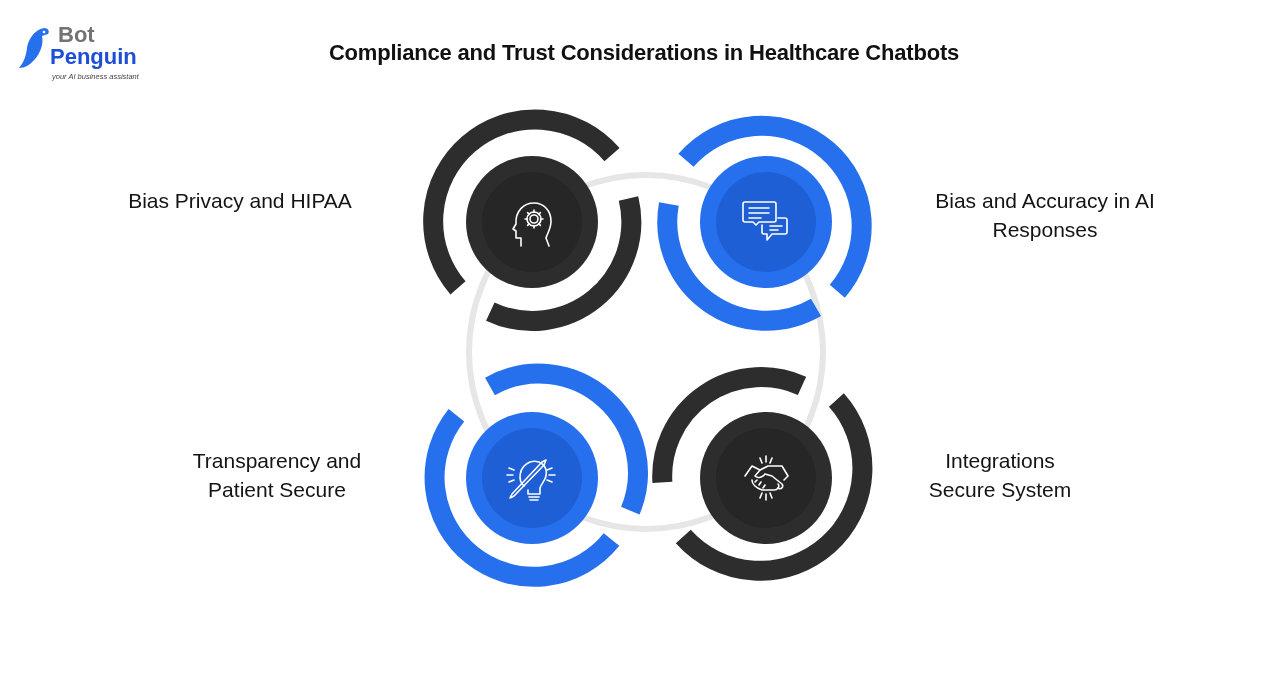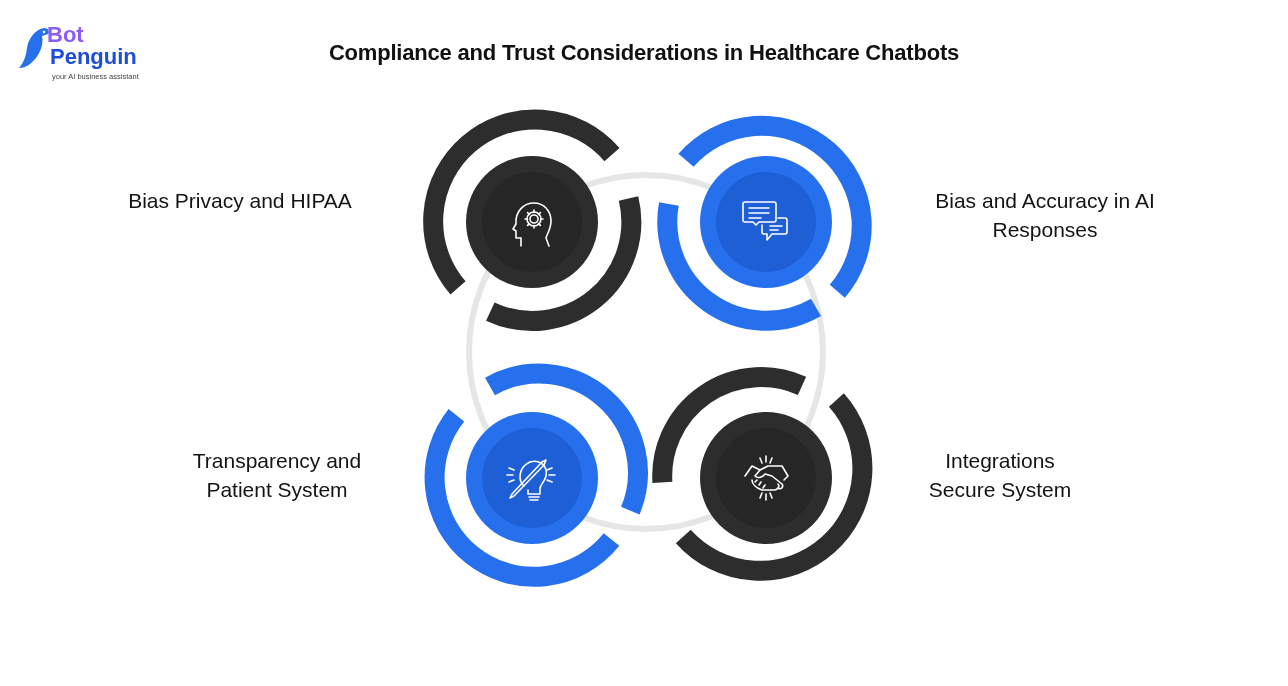--- a/index.html
+++ b/index.html
@@ -1,21 +1,21 @@
 <!DOCTYPE html>
 <html><head>
   <meta charset="utf-8">
   <style>
     html, body { margin: 0; padding: 0; background: #ffffff; }
     body { width: 1288px; height: 686px; position: relative; overflow: hidden;
            font-family: "Liberation Sans", "DejaVu Sans", sans-serif; color: #111; }
     .logo { position: absolute; left: 18px; top: 24px; width: 140px; height: 60px; }
-    .logo .bot { position: absolute; left: 29px; top: 0; font-size: 22px; font-weight: bold; color: #8b5cf6; line-height: 22px; }
+    .logo .bot { position: absolute; left: 40px; top: 0; font-size: 22px; font-weight: bold; color: #737373; line-height: 22px; }
     .logo .peng { position: absolute; left: 32px; top: 21px; font-size: 22px; font-weight: bold; color: #1d4ed8; line-height: 24px; }
-    .logo .tag { position: absolute; left: 34px; top: 48px; font-size: 7.5px; color: #444; white-space: nowrap; }
+    .logo .tag { position: absolute; left: 34px; top: 48px; font-size: 7.5px; font-style: italic; color: #444; white-space: nowrap; }
     .logo svg { position: absolute; left: 0; top: 2px; }
     .title { position: absolute; left: 0; width: 1288px; top: 40px; text-align: center;
              font-size: 22px; font-weight: bold; color: #111; letter-spacing: -0.2px; }
     .label { position: absolute; font-size: 21px; line-height: 29px; text-align: center; color: #141414; }
     #diagram { position: absolute; left: 0; top: 0; }
   </style>
 </head>
 <body>
 
 <div class="logo">
@@ -90,18 +90,18 @@
 
 <div class="label" style="left:100px; top:186px; width:280px;">
   <div>Bias Privacy and HIPAA</div>
 </div>
 <div class="label" style="left:905px; top:186px; width:280px;">
   <div>Bias and Accuracy in AI</div>
   <div>Responses</div>
 </div>
 <div class="label" style="left:157px; top:446px; width:240px;">
   <div>Transparency and</div>
-  <div>Patient System</div>
+  <div>Patient Secure</div>
 </div>
 <div class="label" style="left:880px; top:446px; width:240px;">
   <div>Integrations</div>
   <div>Secure System</div>
 </div>
 
 </body></html>

